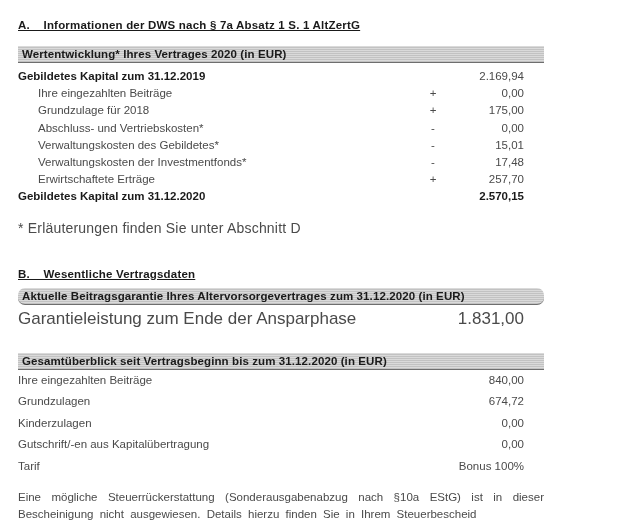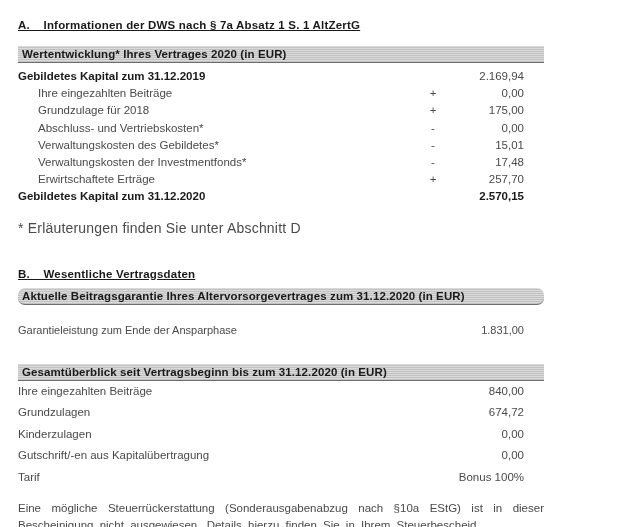--- a/index.html
+++ b/index.html
@@ -65,22 +65,22 @@
   .footnote{
     margin-top:14px;
     font-size:14px;
     color:var(--ink);
     letter-spacing:0.2px;
   }
   .heading-b{margin-top:32px;}
 
   .t2-row{
     display:flex;
-    margin-top:18px;
-    font-size:11px;
+    margin-top:7px;
+    font-size:17px;
     line-height:14px;
     padding-right:20px;
     color:var(--ink);
     gap:43px;
   }
   .t2-row .lbl{flex:1;white-space:nowrap;}
   .t2-row .val{text-align:right;}
 
   .t3-row{
     display:flex;

